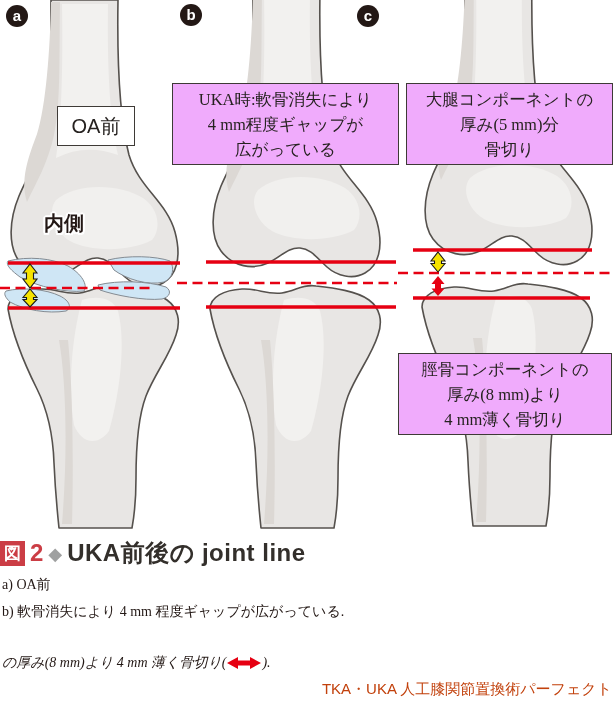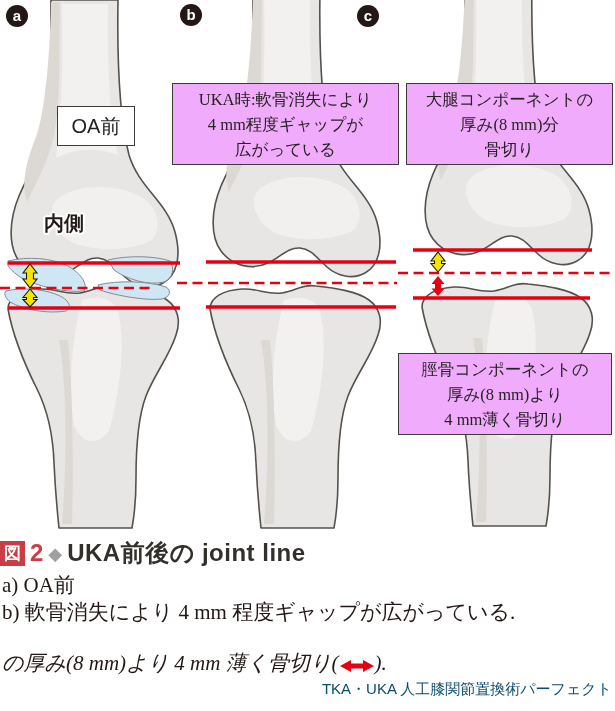--- a/index.html
+++ b/index.html
@@ -22,23 +22,23 @@
                       0 -2px 0 #fff,0 2px 0 #fff,-2px 0 0 #fff,2px 0 0 #fff;padding-left:24px;}
 
   .title-row{position:absolute;left:0;top:537px;display:flex;align-items:center;gap:5px;z-index:3;}
   .fig-chip{width:25px;height:25px;background:#cb3d45;color:#fff;font-size:17px;font-weight:bold;
             display:flex;align-items:center;justify-content:center;}
   .fig-num{color:#cb3d45;font-size:24px;font-weight:bold;}
   .fig-diamond{color:#9fa0a0;font-size:18px;margin-top:2px;}
   .fig-title{font-size:24px;font-weight:bold;color:#332f2b;letter-spacing:0.5px;}
 
   .cap{position:absolute;left:2px;width:611px;font-family:"Liberation Serif","DejaVu Serif",serif;
-       font-size:21px;line-height:26px;color:#231815;z-index:3;}
+       font-size:14px;line-height:26px;color:#231815;z-index:3;}
   .cap .inline-arrow{vertical-align:-3px;}
-  .credit{position:absolute;right:3px;top:680px;font-size:15px;color:#0c4a6e;z-index:3;
+  .credit{position:absolute;right:3px;top:680px;font-size:15px;color:#c2410c;z-index:3;
           font-family:"Liberation Sans","DejaVu Sans",sans-serif;}
 </style>
 </head>
 <body>
 
 <div id="figure">
 
   <svg id="art" width="615" height="534" viewBox="0 0 615 534">
     <defs>
       <g id="femurG">
@@ -106,21 +106,21 @@
   <div class="medial">内側</div>
 
   <div class="note" style="left:172px;top:83px;width:225px;height:80px;">
     <div>UKA時:軟骨消失により</div>
     <div>4 mm程度ギャップが</div>
     <div>広がっている</div>
   </div>
 
   <div class="note" style="left:406px;top:83px;width:205px;height:80px;">
     <div>大腿コンポーネントの</div>
-    <div>厚み(8 mm)分</div>
+    <div>厚み(5 mm)分</div>
     <div>骨切り</div>
   </div>
   <div class="note" style="left:398px;top:353px;width:212px;height:80px;">
     <div>脛骨コンポーネントの</div>
     <div>厚み(8 mm)より</div>
     <div>4 mm薄く骨切り</div>
   </div>
 
   <div class="title-row">
     <div class="fig-chip">図</div>

